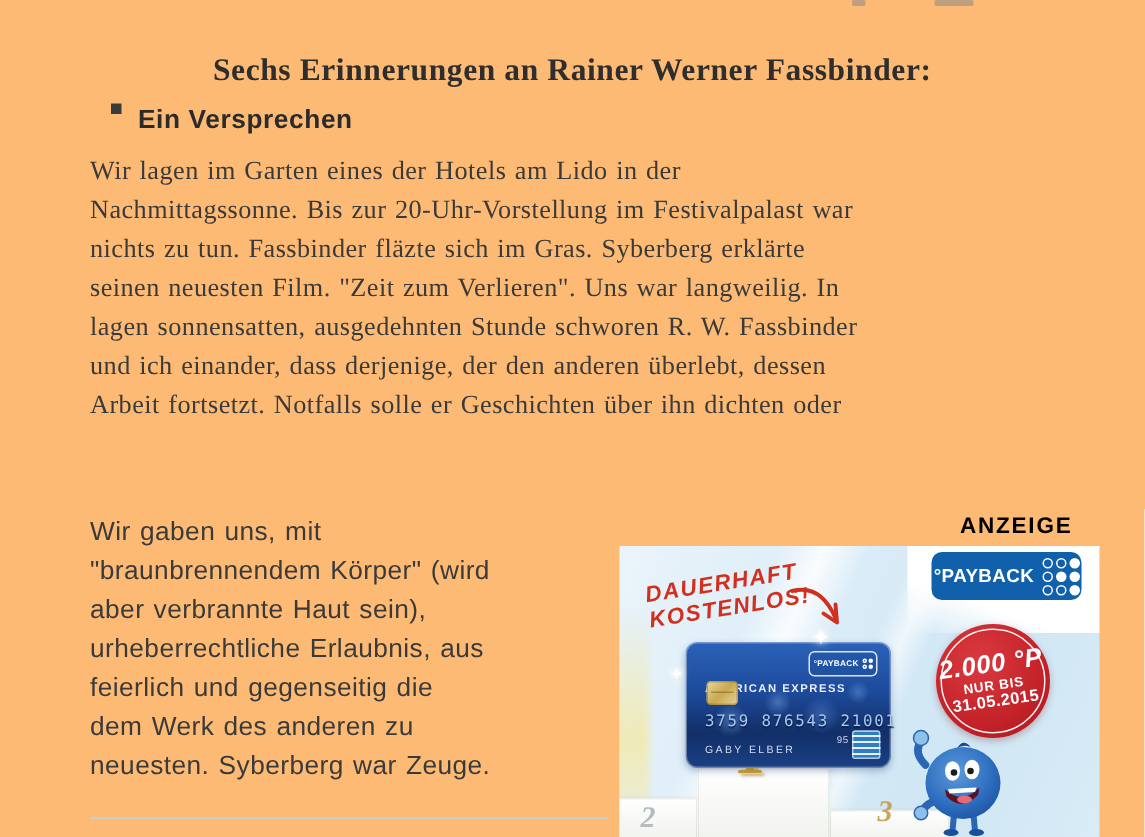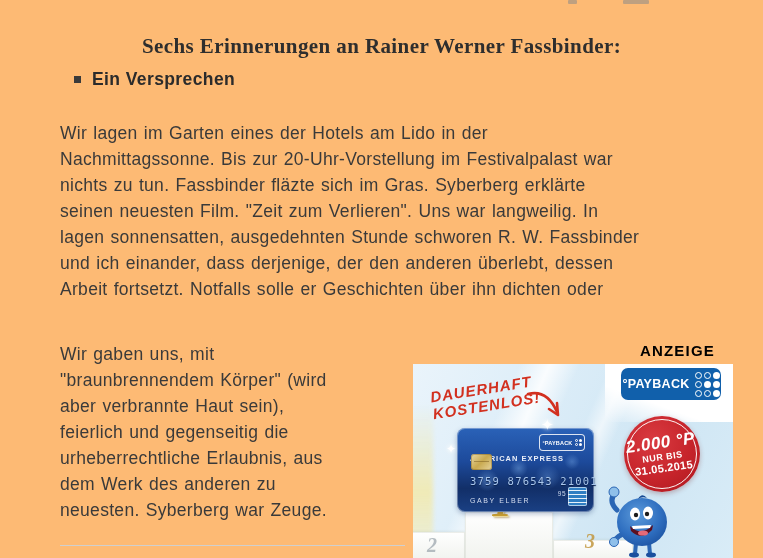--- a/index.html
+++ b/index.html
@@ -9,28 +9,28 @@
   
   .top-fragment{position:absolute;top:0;left:563px;width:100px;height:5px;overflow:hidden;}
   .top-fragment i{position:absolute;top:0;height:4px;background:#8a8a8a;opacity:.55;border-radius:1px;}
   .top-fragment i.f1{left:5px;width:9px;}
   .top-fragment i.f2{left:60px;width:26px;}
 
   .title{position:absolute;top:20px;left:0;width:763px;text-align:center;
          font-family:"Liberation Serif","DejaVu Serif",serif;font-weight:bold;
          font-size:21px;letter-spacing:.4px;color:#2e2e2e;}
 
-  .section-heading{position:absolute;top:69px;left:74px;display:flex;align-items:center;}
+  .section-heading{position:absolute;top:69px;left:74px;display:flex;}
   .bullet-square{width:7px;height:7px;background:#3a3a3a;margin-right:11px;flex:none;}
   .section-heading b{font-size:17.5px;letter-spacing:.4px;color:#2b2b2b;}
 
   .para{position:absolute;left:60px;font-size:17.5px;letter-spacing:.3px;word-spacing:1px;
         color:#3a3a3a;}
   .para .ln{height:26px;line-height:26px;white-space:nowrap;}
-  .para1{top:120px;width:650px;}
+  .para1{top:100px;width:650px;font-family:Liberation Serif, serif;}
   .para2{top:341px;width:350px;}
 
   .divider{position:absolute;top:545px;left:60px;width:345px;height:1px;background:#cfcfcf;}
 
   
   .ad-label{position:absolute;top:342px;left:413px;width:320px;text-align:right;
             padding-right:18px;box-sizing:border-box;font-size:15px;font-weight:bold;
             letter-spacing:1.2px;color:#000;}
 
   .ad{position:absolute;top:364px;left:413px;width:320px;height:194px;overflow:hidden;
@@ -136,22 +136,22 @@
     <div class="ln">seinen neuesten Film. "Zeit zum Verlieren". Uns war langweilig. In</div>
     <div class="ln">lagen sonnensatten, ausgedehnten Stunde schworen R. W. Fassbinder</div>
     <div class="ln">und ich einander, dass derjenige, der den anderen überlebt, dessen</div>
     <div class="ln">Arbeit fortsetzt. Notfalls solle er Geschichten über ihn dichten oder</div>
   </div>
 
   <div class="para para2">
     <div class="ln">Wir gaben uns, mit</div>
     <div class="ln">"braunbrennendem Körper" (wird</div>
     <div class="ln">aber verbrannte Haut sein),</div>
+    <div class="ln">urheberrechtliche Erlaubnis, aus</div>
     <div class="ln">feierlich und gegenseitig die</div>
-    <div class="ln">urheberrechtliche Erlaubnis, aus</div>
     <div class="ln">dem Werk des anderen zu</div>
     <div class="ln">neuesten. Syberberg war Zeuge.</div>
   </div>
 
   <div class="divider"></div>
 
   <div class="ad-label">ANZEIGE</div>
 
   <div class="ad">
     <div class="streak s1"></div>

